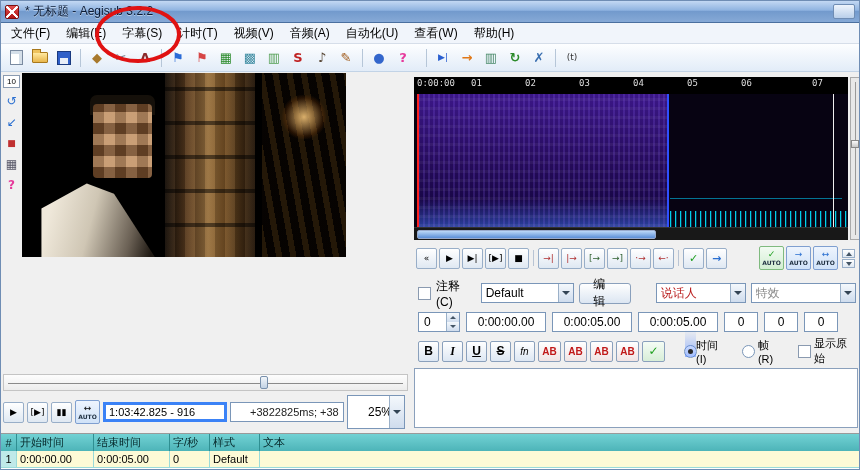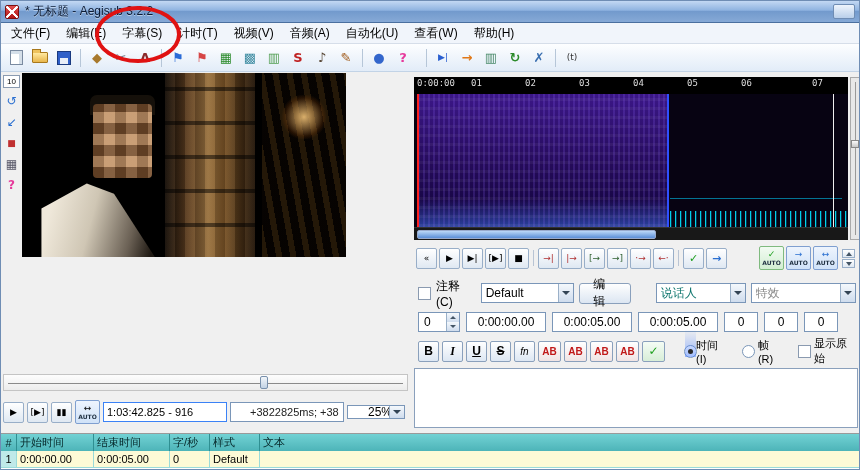--- a/index.html
+++ b/index.html
@@ -124,21 +124,21 @@
   .erow2{left:417px;top:309px;right:3px;height:24px;gap:6px;}
   .erow3{left:417px;top:338px;right:3px;height:24px;gap:3px;font-size:11px;}
   .cb{width:13px;height:13px;background:#fff;border:1px solid #8a9ab0;flex:none;}
   .combo{height:20px;background:#fff;border:1px solid #7a96b8;display:flex;align-items:center;
     padding-left:4px;position:relative;}
   .combo .cval{flex:1;overflow:hidden;white-space:nowrap;}
   .combo .arr{width:15px;height:100%;margin-left:auto;border-left:1px solid #9ab0c8;flex:none;
     background:linear-gradient(#f4f8fc,#cfdced);display:flex;align-items:center;justify-content:center;}
   .combo .arr::after{content:"";border-left:4px solid transparent;border-right:4px solid transparent;
     border-top:4px solid #345;}
-  .w-style{width:96px;} .w-actor{width:92px;color:#0f766e;margin-left:20px;} .w-effect{width:108px;color:#888;}
+  .w-style{width:96px;} .w-actor{width:92px;color:#b91c1c;margin-left:20px;} .w-effect{width:108px;color:#888;}
   .btn{height:21px;padding:0 13px;border:1px solid #8aa0bc;border-radius:3px;
     background:linear-gradient(#fefefe,#dce6f2);display:flex;align-items:center;}
   .spinbox{width:42px;height:20px;background:#fff;border:1px solid #7a96b8;display:flex;
     align-items:center;padding-left:5px;}
   .spinbtns{margin-left:auto;width:13px;height:100%;border-left:1px solid #9ab0c8;
     display:flex;flex-direction:column;}
   .spinbtns i{flex:1;position:relative;background:linear-gradient(#f4f8fc,#cfdced);}
   .spinbtns i::after{content:"";position:absolute;left:3px;top:3px;border-left:3px solid transparent;
     border-right:3px solid transparent;}
   .spinbtns .up::after{border-bottom:3px solid #456;}
@@ -166,25 +166,25 @@
   .ml{margin-left:12px;}
   .stext{position:absolute;left:413px;top:367px;width:444px;height:60px;border:1px solid #8aa0bc;
     background:#fff;resize:none;font-family:"Liberation Sans",sans-serif;font-size:12px;padding:2px;}
   
   .seek{position:absolute;left:2px;top:373px;width:405px;height:17px;border:1px solid #c4c4c4;
     background:linear-gradient(#fdfdfd,#ececec);}
   .strack{position:absolute;left:4px;right:4px;top:8px;height:1px;background:#8a8a8a;}
   .sthumb{position:absolute;left:256px;top:1px;width:8px;height:13px;border:1px solid #7890ac;
     border-radius:2px;background:linear-gradient(#f2f6fa,#c2d2e4);}
   .vctl{position:absolute;left:2px;top:398px;width:408px;height:26px;display:flex;align-items:center;gap:3px;}
-  .posbox{width:124px;height:20px;background:#fff;border:1px solid #3b82f6;font-size:11px;
+  .posbox{width:124px;height:20px;background:#fff;border:3px solid #3b82f6;font-size:11px;
     display:flex;align-items:center;padding:0 3px;overflow:hidden;white-space:nowrap;}
   .offbox{width:114px;height:20px;background:#fff;border:1px solid #7a96b8;font-size:11px;
     display:flex;align-items:center;padding:0 19px;overflow:hidden;white-space:nowrap;color:#222;}
-  .zoomc{width:58px;height:14px;padding-left:20px;}
+  .zoomc{width:58px;height:34px;padding-left:20px;}
   
   .grid{position:absolute;left:0;top:432px;width:860px;height:38px;background:#fff;border-top:1px solid #9a9a9a;}
   .ghead{display:flex;height:17px;background:linear-gradient(#72d2d4,#4db4b8);font-size:11px;color:#06282a;}
   .grow{display:flex;height:17px;background:#fdfad6;font-size:11px;}
   .gcell{display:flex;align-items:center;padding:0 3px;border-right:1px solid #2f8f92;overflow:hidden;white-space:nowrap;}
   .grow .gcell{border-right:1px solid #9adbd9;border-bottom:1px solid #9adbd9;}
   .c0{width:16px;justify-content:center;padding:0;}
   .c1{width:77px;} .c2{width:76px;} .c3{width:40px;} .c4{width:50px;} .c5{flex:1;border-right:none;}
   .grow .c0{background:#bfe9e9;}
 </style>

